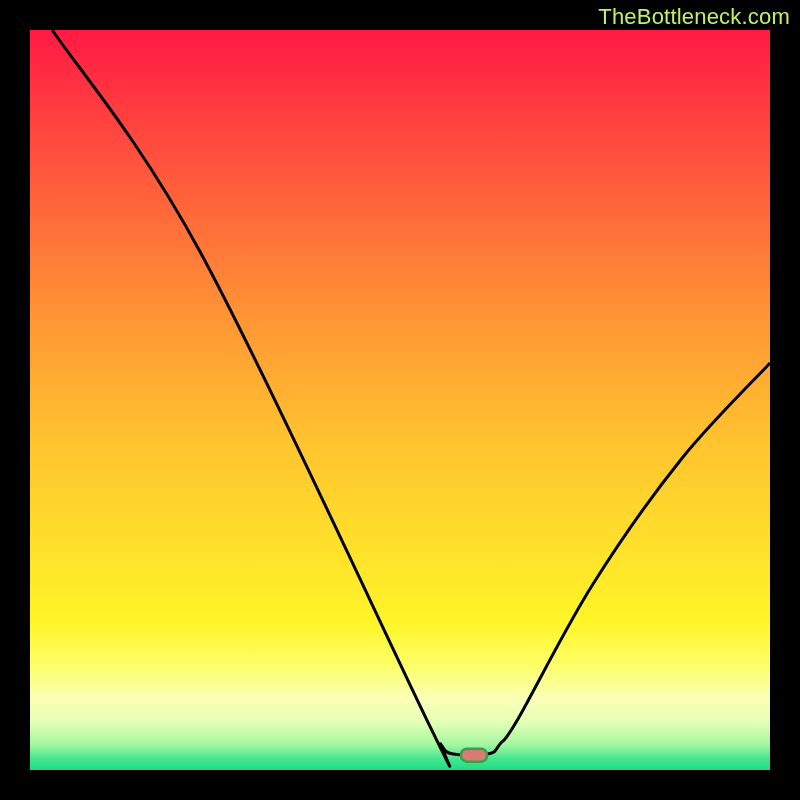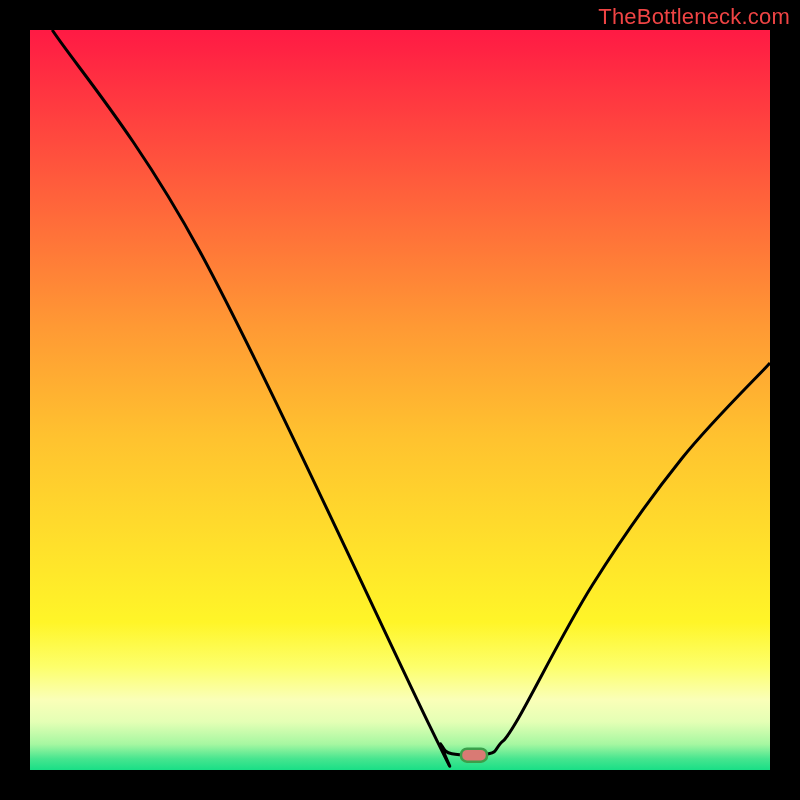--- a/index.html
+++ b/index.html
@@ -14,21 +14,21 @@
   .frame {
     position: relative;
     width: 800px;
     height: 800px;
     background: #000;
   }
   .watermark {
     position: absolute;
     top: 4px;
     right: 10px;
-    color: #ef4444;
+    color: #bef264;
     font-size: 22px;
     font-weight: 500;
     letter-spacing: 0.2px;
     z-index: 50;
     user-select: none;
   }
   .plot-area {
     position: absolute;
     left: 30px;
     top: 30px;

